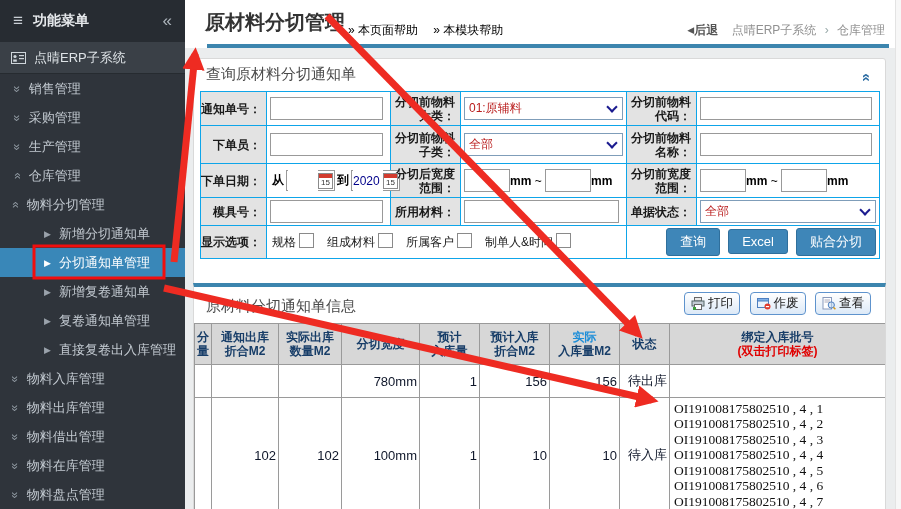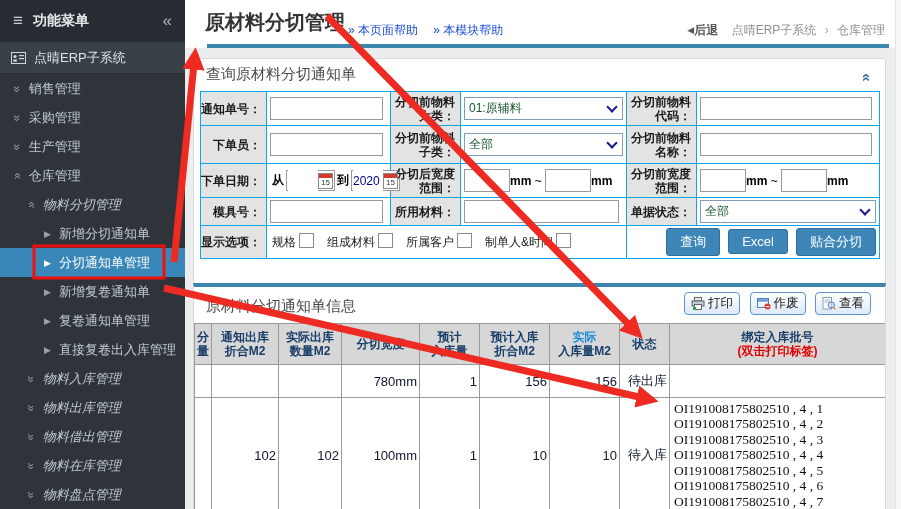--- a/index.html
+++ b/index.html
@@ -9,32 +9,32 @@
   
   .sb{position:absolute;left:0;top:0;width:185px;height:509px;background:#2f343b;color:#c3cad1;z-index:1;}
   .sb-top{height:42px;background:#272c32;display:flex;align-items:center;padding:0 13px;box-sizing:border-box;}
   .menu-ic{font-size:17px;color:#c9cfd5;}
   .sb-top .ttl{margin-left:10px;font-size:14px;font-weight:bold;color:#e6e9ec;}
   .sb-top .col{margin-left:auto;font-size:17px;color:#aeb6bd;}
   .sb-sys{height:31px;background:#3a4047;display:flex;align-items:center;padding:0 11px;
           font-size:13px;color:#dde2e6;border-bottom:1px solid #262b30;}
   .sys-ic{margin-right:8px;display:inline-flex;}
   .sb-item{height:29px;display:flex;align-items:center;font-size:13px;cursor:pointer;}
-  .lvl0{padding-left:14px;} .lvl1{padding-left:28px;font-style:italic;} .lvl2{padding-left:44px;}
+  .lvl0{padding-left:14px;} .lvl1{padding-left:12px;} .lvl2{padding-left:44px;}
   .chev{display:inline-block;font-size:12px;color:#939ca5;margin-right:8px;line-height:1;}
   .chev.down{transform:rotate(90deg);} .chev.up{transform:rotate(-90deg);}
   .leaf{font-size:9px;color:#9aa2ab;margin-right:8px;}
   .sb-item.active{background:#3987b8;color:#fff;}
   .sb-item.active .leaf{color:#fff;}
 
   
   .main{position:absolute;left:185px;top:0;width:716px;height:509px;}
   .hdr{position:absolute;top:0;left:0;right:0;height:48px;background:#fff;}
   .hdr-title{position:absolute;left:20px;top:9px;font-size:20px;font-weight:bold;color:#333;}
-  .hdr-help{position:absolute;left:163px;top:22px;font-size:12px;color:#1d4ed8;}
+  .hdr-help{position:absolute;left:163px;top:22px;font-size:12px;color:#000000;}
   .hdr-help span{margin-right:12px;cursor:pointer;}
   .hdr-right{position:absolute;right:16px;top:22px;font-size:12px;color:#919191;}
   .hdr-right .back{color:#555;margin-right:10px;cursor:pointer;}
   .hdr-right .bk-ic{font-size:9px;vertical-align:1px;}
   .hdr-right .sep{margin:0 5px;color:#9aa;}
   .hdr-rule{position:absolute;left:22px;right:12px;top:44px;height:4px;background:#3c85ae;}
 
   .card1{position:absolute;left:8px;top:58px;width:693px;height:227px;background:#fff;
          border:1px solid #d9d9d9;border-radius:3px;box-sizing:border-box;}
   .card-title{position:absolute;left:12px;top:6px;font-size:15px;color:#4a4a4a;}
@@ -43,21 +43,21 @@
 
   table.frm{position:absolute;left:6px;top:32px;border-collapse:collapse;table-layout:fixed;width:679px;}
   .frm td{border:1px solid #0ea5e9;font-size:12px;padding:0;}
   .frm td.lbl{background:#e3e3e3;font-weight:bold;color:#1a1a1a;text-align:right;
               padding-right:5px;line-height:14px;}
   .frm td.fld{background:#fff;padding:2px 3px;vertical-align:middle;}
   .frm input{border:1px solid #999;height:19px;font-size:12px;color:#00008b;
              font-family:"Liberation Sans",sans-serif;box-sizing:content-box;}
   .frm .full{width:calc(100% - 10px);}
   .sel{height:21px;border:1px solid #7f9db9;display:flex;align-items:center;padding:0 18px 0 4px;
-       font-size:12px;color:#14532d;position:relative;background:#fff;cursor:pointer;}
+       font-size:12px;color:#b91c1c;position:relative;background:#fff;cursor:pointer;}
   .sel-chev{position:absolute;right:6px;top:5px;width:6px;height:6px;
             border-right:2px solid #1b1b8f;border-bottom:2px solid #1b1b8f;transform:rotate(45deg);}
   .dt{display:inline-flex;align-items:center;border:1px solid #999;height:19px;background:#fff;
       vertical-align:middle;padding:0 1px;}
   .dt input{border:none;height:33px;padding:0;}
   .cal{display:inline-block;width:13px;height:14px;border:1px solid #8b8b8b;background:#fff;
        position:relative;cursor:pointer;}
   .cal::before{content:"";position:absolute;top:0;left:0;right:0;height:4px;background:#d23b2e;}
   .cal::after{content:"15";position:absolute;top:4px;left:0;right:0;font-size:8px;line-height:9px;
               text-align:center;color:#333;}

